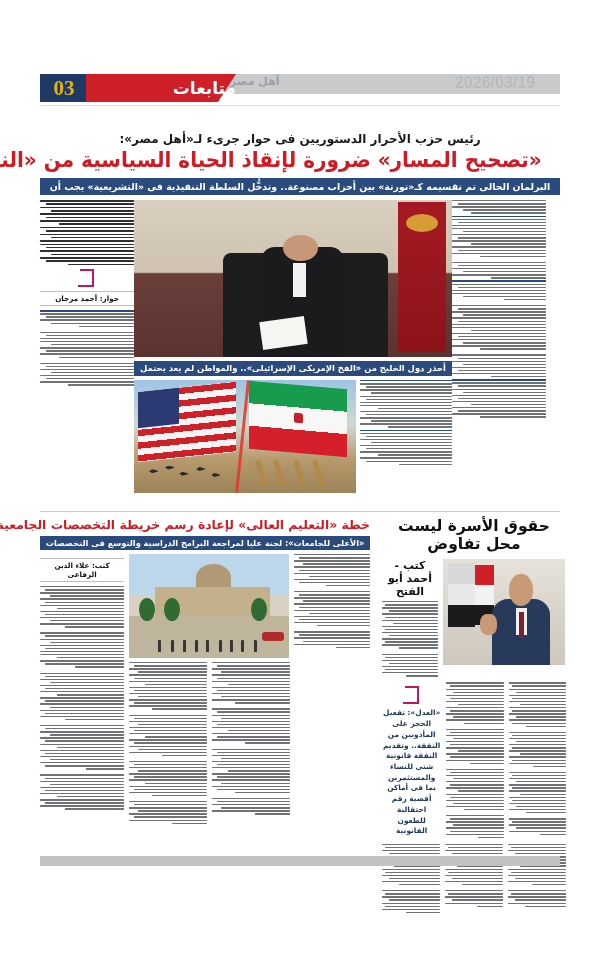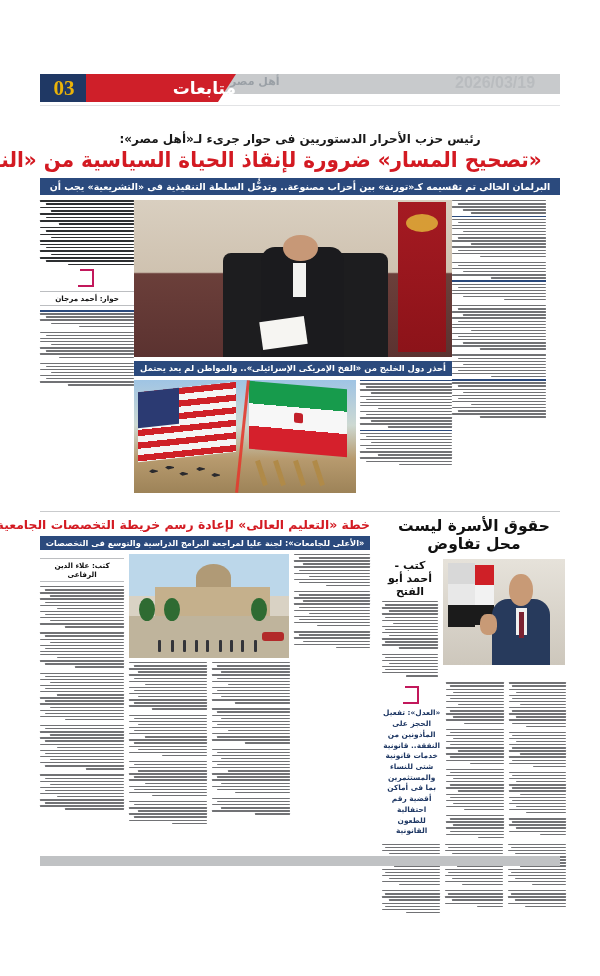--- a/index.html
+++ b/index.html
@@ -638,21 +638,21 @@
             <div class="pp-shirt"></div>
             <div class="pp-tie"></div>
             <div class="pp-hand"></div>
           </div>
         </div>
       </div>
 
       <div style="display:flex;flex-direction:row-reverse;gap:5px;margin-top:4px;">
         <div style="width:60px">
           <div class="qmark"></div>
-          <div class="pullquote">«العدل»: تفعيل الحجز على المأذونين من النفقة.. قانونية خدمات قانونية شتى للنساء والمستثمرين بما فى أماكن أقضية رقم احتفالية للطعون القانونية</div>
+          <div class="pullquote">«العدل»: تفعيل الحجز على المأذونين من النفقة.. وتقديم النفقة قانونية شتى للنساء والمستثمرين بما فى أماكن أقضية رقم احتفالية للطعون القانونية</div>
         </div>
         <div class="tcol" style="width:58px">
           <div class="tline s1"></div>
               <div class="tline s2"></div>
               <div class="tline s1"></div>
           <div class="tline s3"></div>
               <div class="tline s1"></div>
               <div class="tline s2"></div>
           <div class="tline s1"></div>
               <div class="tline s4"></div>

